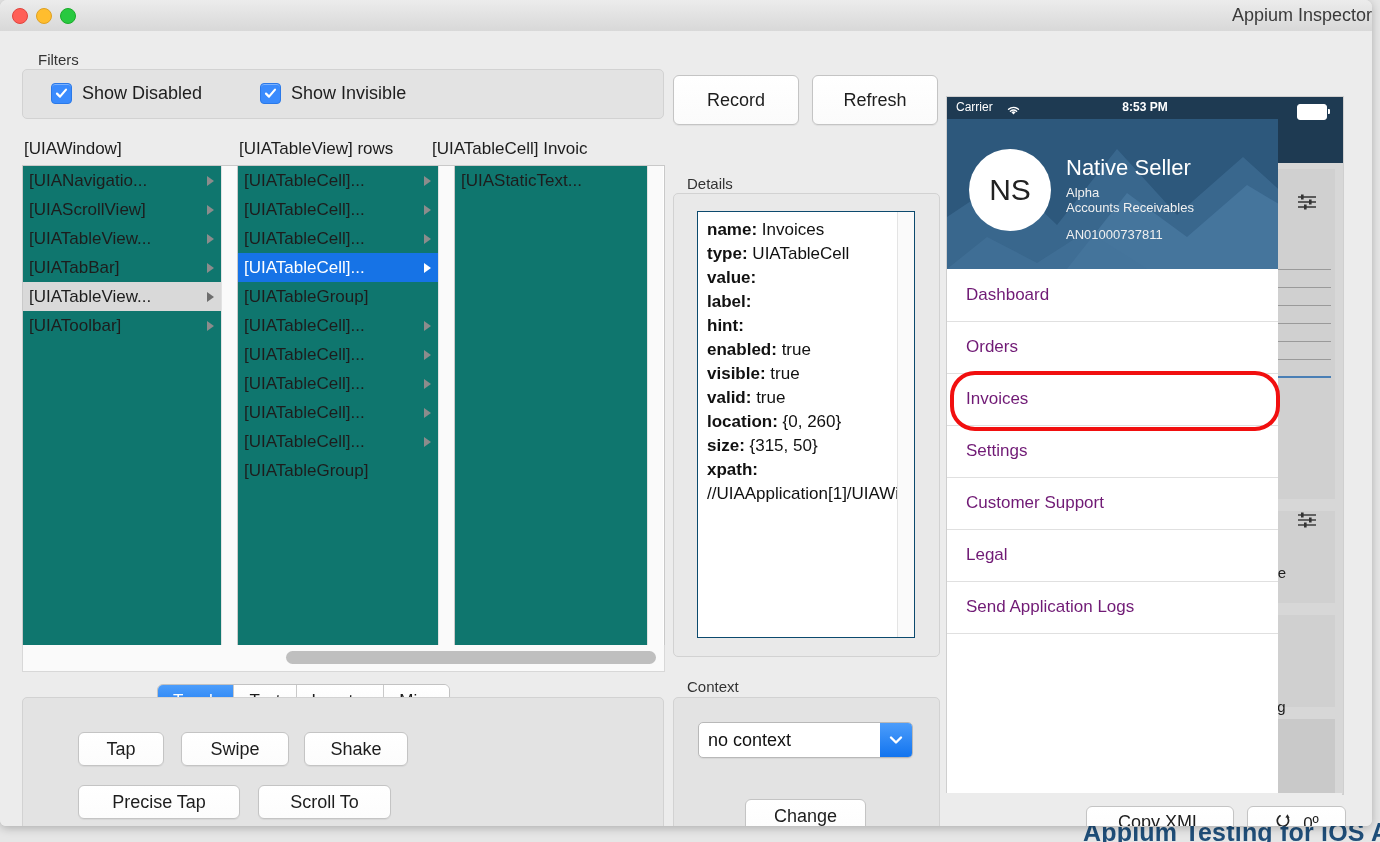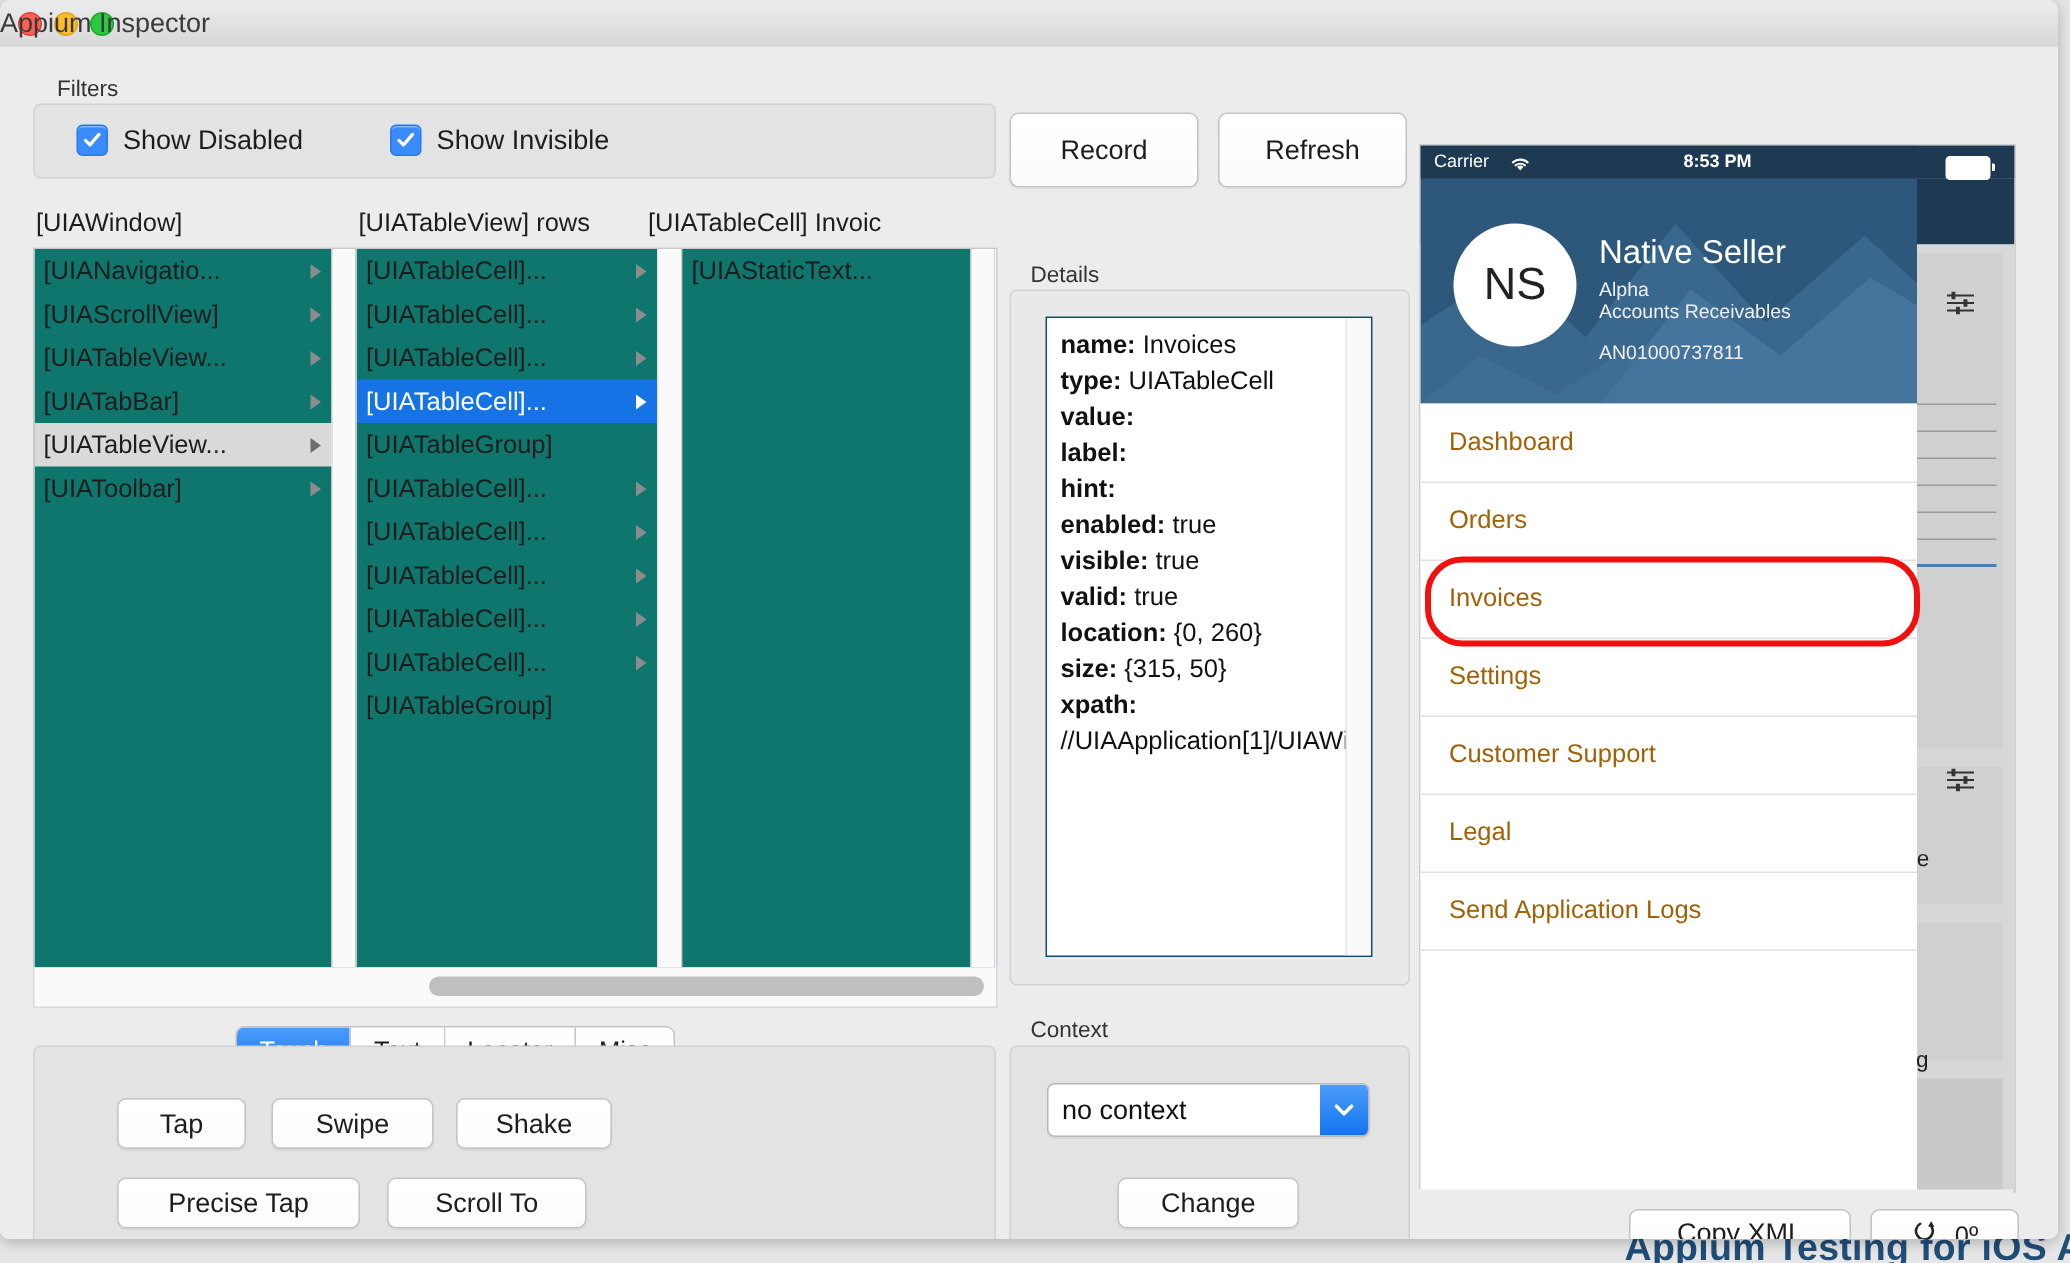--- a/index.html
+++ b/index.html
@@ -30,21 +30,21 @@
     position:relative;height:31px;
     background:linear-gradient(#ececec,#d8d8d8);
     border-bottom:1px solid #b4b4b4;
   }
   .traffic{position:absolute;left:12px;top:8px;display:flex;gap:8px;}
   .dot{width:14px;height:14px;border-radius:50%;display:block;}
   .dot.red{background:#ff5f57;border:.5px solid #e0443e;}
   .dot.yellow{background:#ffbd2e;border:.5px solid #dea123;}
   .dot.green{background:#28c940;border:.5px solid #1aab29;}
   .win-title{
-    position:absolute;left:0;right:0;top:5px;text-align:left;
+    position:absolute;left:0;right:0;top:5px;text-align:right;
     font-size:18px;color:#3a3a3a;
   }
 
   
   .wbody{position:absolute;left:0;top:31px;width:1372px;height:795px;background:#ececec;}
 
   
   .filters-label{position:absolute;left:38px;top:20px;font-size:15px;color:#333;}
   .filters-box{
     position:absolute;left:22px;top:38px;width:640px;height:48px;
@@ -170,21 +170,21 @@
     position:absolute;left:24px;top:24px;width:213px;height:34px;
     background:#fff;border:1px solid #b8b8b8;border-radius:5px;
     display:flex;align-items:center;cursor:pointer;overflow:hidden;
     box-shadow:0 1px 1px rgba(0,0,0,.06);
   }
   .select .val{flex:1;padding-left:9px;font-size:18px;color:#111;}
   .select .caret{
     width:32px;height:100%;background:linear-gradient(#4c9dfb,#1274ef);
     display:flex;align-items:center;justify-content:center;
   }
-  #change-button{position:absolute;left:71px;top:87px;width:121px;}
+  #change-button{position:absolute;left:71px;top:101px;width:121px;}
 
   
   .device{
     position:absolute;left:946px;top:65px;width:396px;height:697px;
     background:#d7d7d7;overflow:hidden;border:1px solid #cfcfcf;
   }
   
   .bg-app{position:absolute;inset:0;background:#efefef;}
   .bg-statusbar{position:absolute;left:0;top:0;right:0;height:22px;background:#1e3a52;}
   .bg-navbar{position:absolute;left:0;top:22px;right:0;height:44px;background:#1e3a52;}
@@ -209,21 +209,21 @@
   }
   .dh-name{position:absolute;left:119px;top:58px;font-size:22px;color:#fff;z-index:3;}
   .dh-sub1{position:absolute;left:119px;top:88px;font-size:13px;color:#f0f0f0;z-index:3;}
   .dh-sub2{position:absolute;left:119px;top:103px;font-size:13px;color:#f0f0f0;z-index:3;}
   .dh-acct{position:absolute;left:119px;top:130px;font-size:13px;color:#f0f0f0;z-index:3;}
 
   .menu{position:absolute;left:0;top:172px;width:331px;bottom:0;background:#fff;}
   .menu-item{
     position:absolute;left:0;width:331px;height:52px;
     display:flex;align-items:center;padding-left:19px;
-    font-size:17px;color:#a16207;cursor:pointer;box-sizing:border-box;
+    font-size:17px;color:#701a75;cursor:pointer;box-sizing:border-box;
   }
   .menu-divider{position:absolute;left:0;width:331px;height:1px;background:#e0e0e0;}
   .highlight-ring{
     position:absolute;left:952px;top:342px;width:320px;height:50px;
     border:4px solid #f10f0f;border-radius:25px;pointer-events:none;z-index:9;
   }
 
   
   .battery{position:absolute;right:16px;top:72px;width:28px;height:14px;border:1.5px solid #fff;border-radius:3px;background:#fff;z-index:6;}
   .battery:after{content:"";position:absolute;right:-4px;top:4px;width:2px;height:5px;background:#fff;border-radius:0 1px 1px 0;}

